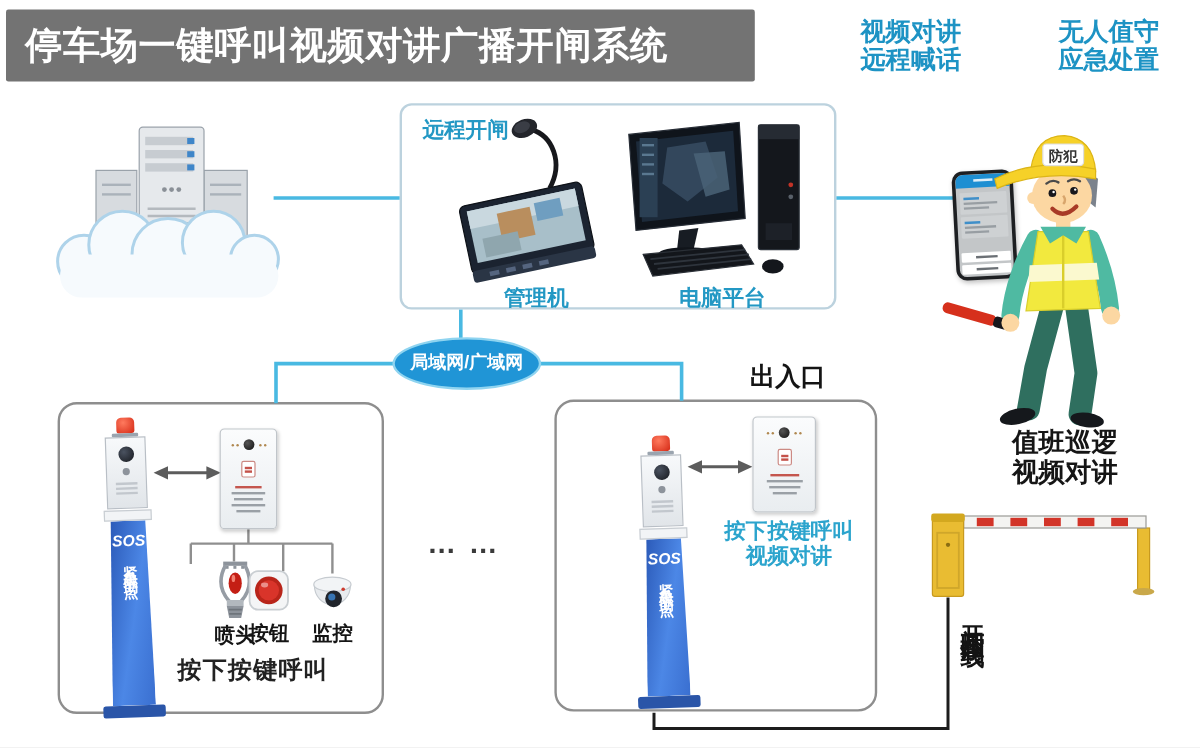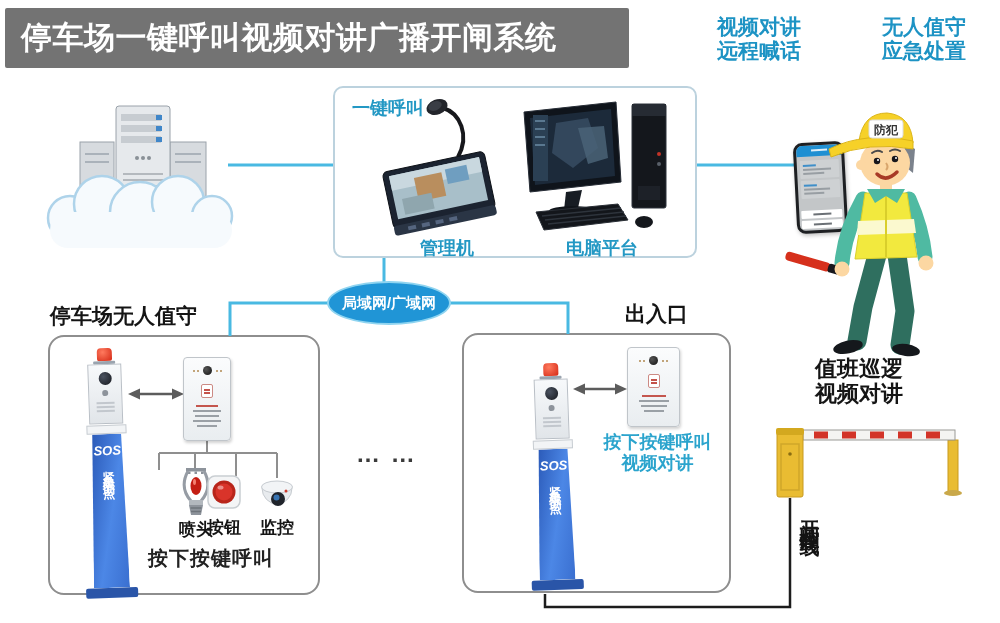--- a/index.html
+++ b/index.html
@@ -82,21 +82,21 @@
   .ph-header i { display:block; width:16px; height:2px; background:rgba(255,255,255,.85); margin:4px auto 0; }
   .ph-body { flex:1; padding:2px 2px 1px; }
   .ph-card { background:#ced1d3; margin:2px 1px; border-radius:1px; padding:2px 3px; }
   .ph-card i { display:block; height:2px; background:#989ea3; margin:2px 0; }
   .ph-card i.b { background:#3f8fc9; width:40%; }
   .ph-btnrow { height:8px; background:#fff; margin:2px 2px 0; border-radius:1px;
                display:flex; align-items:center; justify-content:center; }
   .ph-btnrow i { display:block; width:18px; height:2px; background:#6b7075; }
 
   
-  .guard-caption { left:815px; top:356px; width:145px; text-align:left; font-size:22px;
+  .guard-caption { left:815px; top:356px; width:145px; text-align:center; font-size:22px;
                    font-weight:bold; color:#151515; line-height:25px; z-index:3; }
   .vlabel { left:797px; top:505px; writing-mode:vertical-rl; text-orientation:upright;
             font-size:20px; font-weight:bold; color:#141414; letter-spacing:4px; z-index:3; }
 
   svg.illus { position:absolute; overflow:visible; }
   #connector-layer { left:0; top:0; z-index:1; pointer-events:none; }
   .z2 { z-index:2; }
 </style>
 </head>
 <body>
@@ -187,21 +187,21 @@
       <circle cx="28" cy="124" r="22"></circle>
         <circle cx="60" cy="110" r="28"></circle>
         <circle cx="98" cy="118" r="30"></circle>
       <circle cx="136" cy="108" r="26"></circle>
         <circle cx="170" cy="122" r="20"></circle>
       <rect x="8" y="118" width="182" height="36" rx="18" stroke="none"></rect>
     </g>
   </svg>
   <div class="abs zone-title" style="left:96px;top:206px;">云服务器</div>
 
-  <div class="abs teal-label" style="left:352px;top:96px;">一键呼叫</div>
+  <div class="abs teal-label" style="left:352px;top:96px;">远程开闸</div>
 
   <svg class="illus z2" style="left:380px;top:95px;" width="125" height="140" viewBox="0 0 125 140">
     <path d="M78,62 C90,40 80,18 63,13" stroke="#17181c" stroke-width="4" fill="none"></path>
     <ellipse cx="57" cy="12" rx="11" ry="7.5" fill="#23252b" transform="rotate(-22 57 12)"></ellipse>
     <ellipse cx="55" cy="11" rx="7" ry="4.5" fill="#3a3d45" transform="rotate(-22 55 11)"></ellipse>
     <g transform="rotate(-12 60 100)">
       <rect x="8" y="66" width="104" height="58" rx="5" fill="#1b2330" stroke="#0e1218"></rect>
       <rect x="14" y="71" width="92" height="44" fill="#a8bfc9"></rect>
       <rect x="14" y="71" width="92" height="15" fill="#c9d8df"></rect>
       <rect x="38" y="78" width="28" height="24" fill="#b98e5e"></rect>
@@ -238,21 +238,20 @@
     <polygon points="48,94 64,92 60,110 46,112" fill="#171c23"></polygon>
     <ellipse cx="55" cy="113" rx="24" ry="5" fill="#10141a"></ellipse>
     <polygon points="18,114 100,106 110,122 26,132" fill="#13161b" stroke="#2a2f36"></polygon>
     <path d="M24,118 L103,110 M27,122 L106,114 M30,126 L108,118" stroke="#2e343c" stroke-width="1.5" fill="none"></path>
     <ellipse cx="126" cy="124" rx="9" ry="6" fill="#14171c"></ellipse>
   </svg>
   <div class="abs teal-label" style="left:566px;top:236px;">电脑平台</div>
 
   <div class="abs net-ellipse">局域网/广域网</div>
 
-  <div class="abs zone-title" style="left:50px;top:302px;">停车场无人值守</div>
   <div class="abs zone-title" style="left:625px;top:300px;">出入口</div>
 
   <div class="abs pole" style="left:82px;top:348px;height:250px;">
     <div class="beacon"></div>
     <div class="beacon-base"></div>
     <div class="pole-head">
       <div class="cam"></div>
       <div class="btn-dot"></div>
       <div class="grille">
           <i></i>

